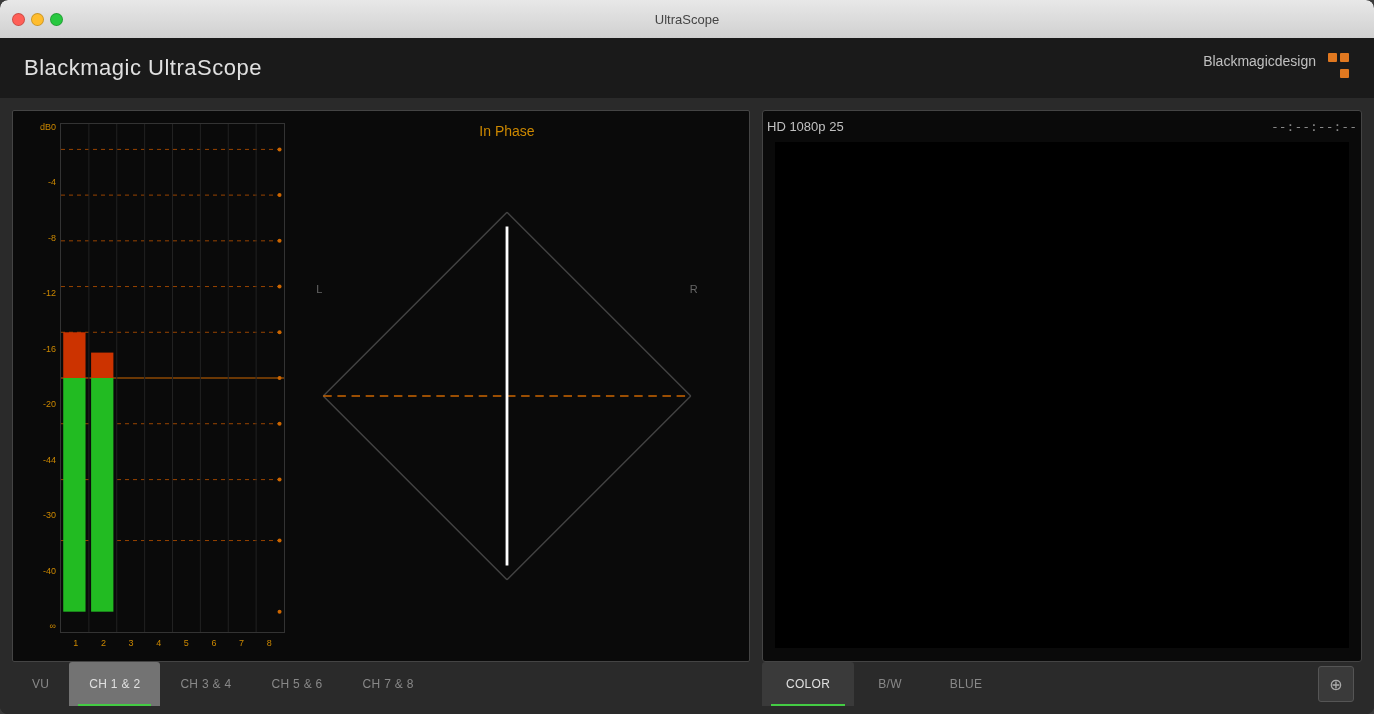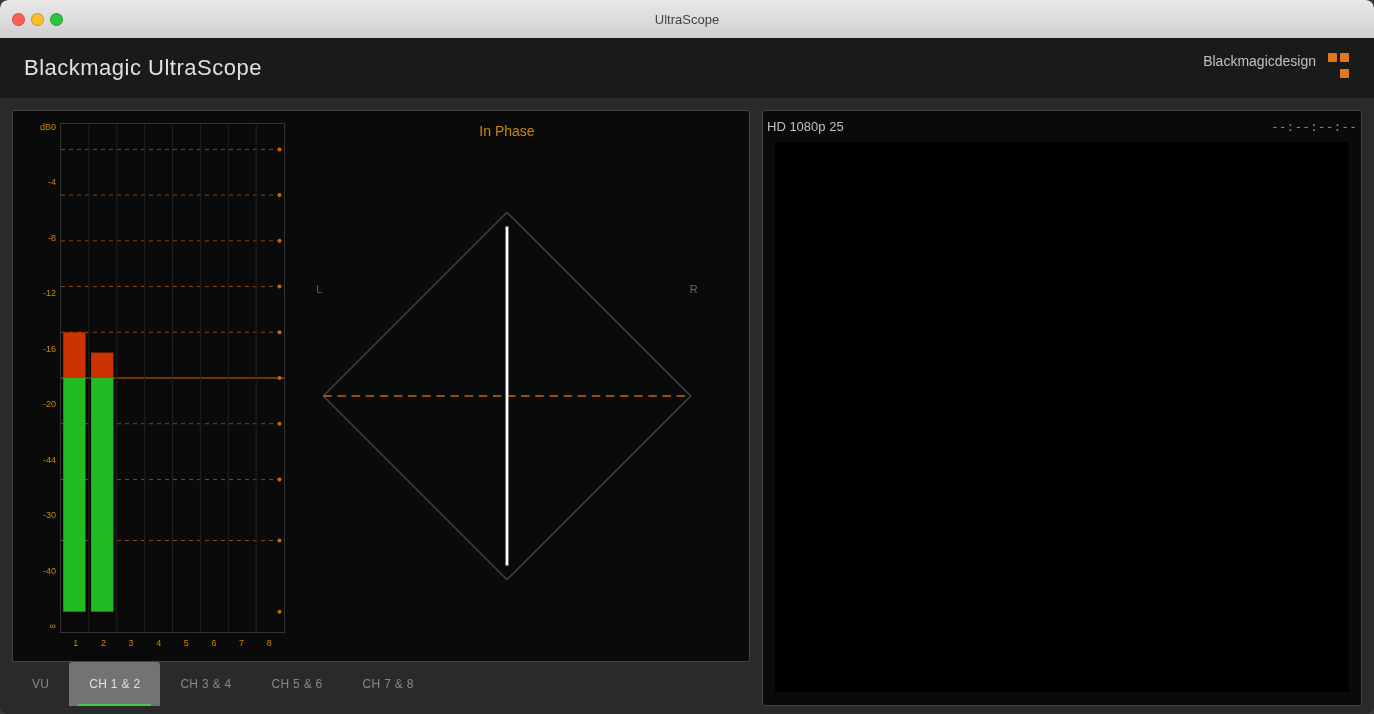--- a/index.html
+++ b/index.html
@@ -412,18 +412,33 @@
     <div class="right-panel">
       <div class="video-container">
         <div class="video-info">
           <span class="video-format">HD 1080p 25</span>
           <span class="video-timecode">--:--:--:--</span>
         </div>
 
         <div style="flex:1;background:#000;margin:0 12px 12px 12px;height:calc(100% - 44px);"></div>
       </div>
 
+      <div class="right-tabs">
+        <button class="right-tab-btn active">
+          <span>COLOR</span>
+        </button>
+        <button class="right-tab-btn">
+          <span>B/W</span>
+        </button>
+        <button class="right-tab-btn">
+          <span>BLUE</span>
+        </button>
+        <div class="right-tabs-spacer"></div>
+        <button class="zoom-btn">
+          <span>⊕</span>
+        </button>
+      </div>
     </div>
 
   </div>
 
   <div class="bottom-spacer"></div>
 </div>
 
 </body></html>

